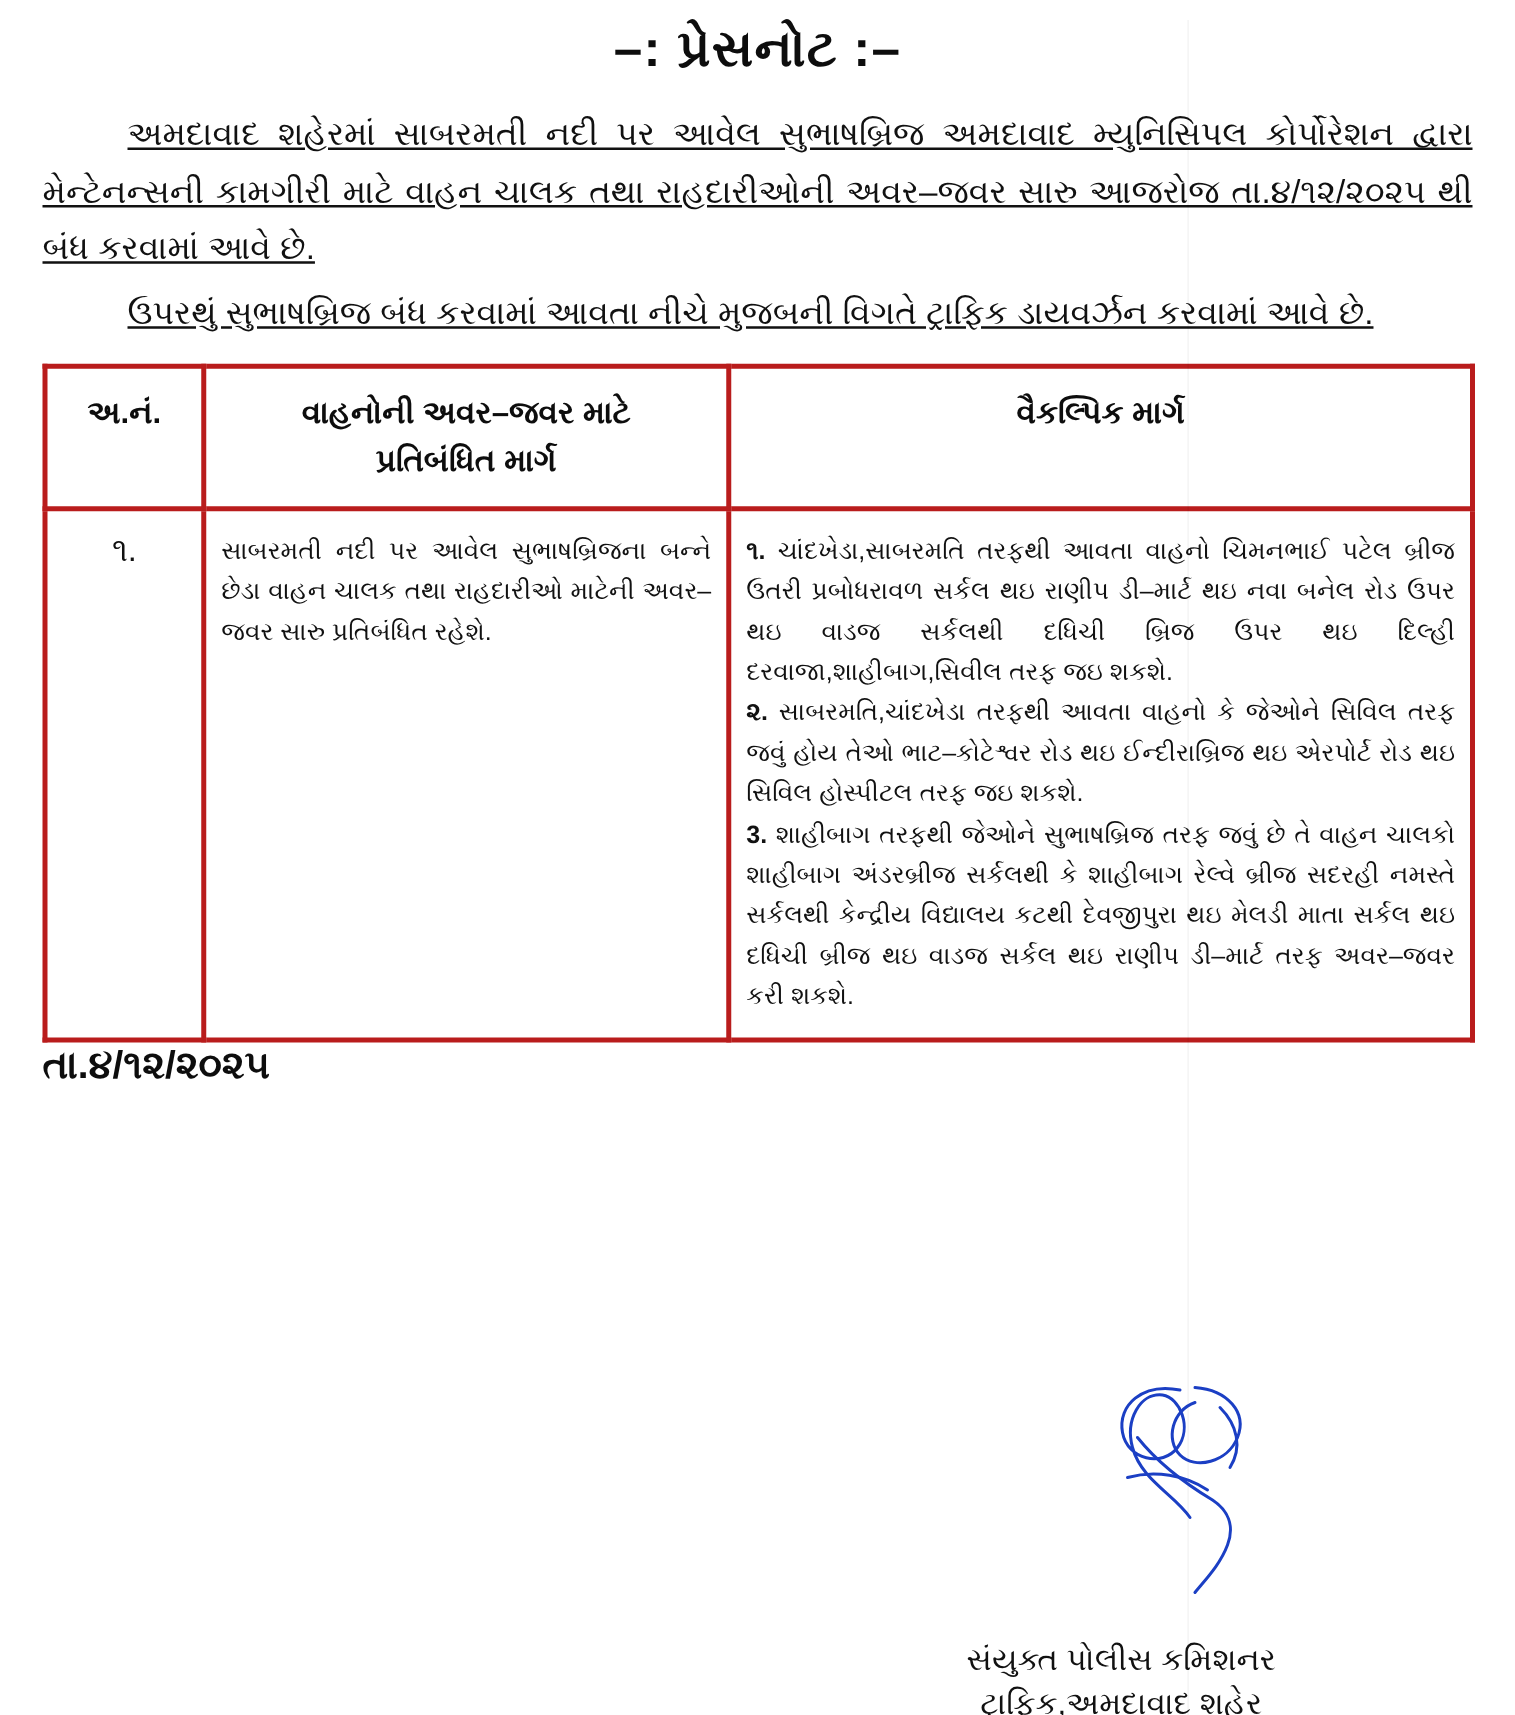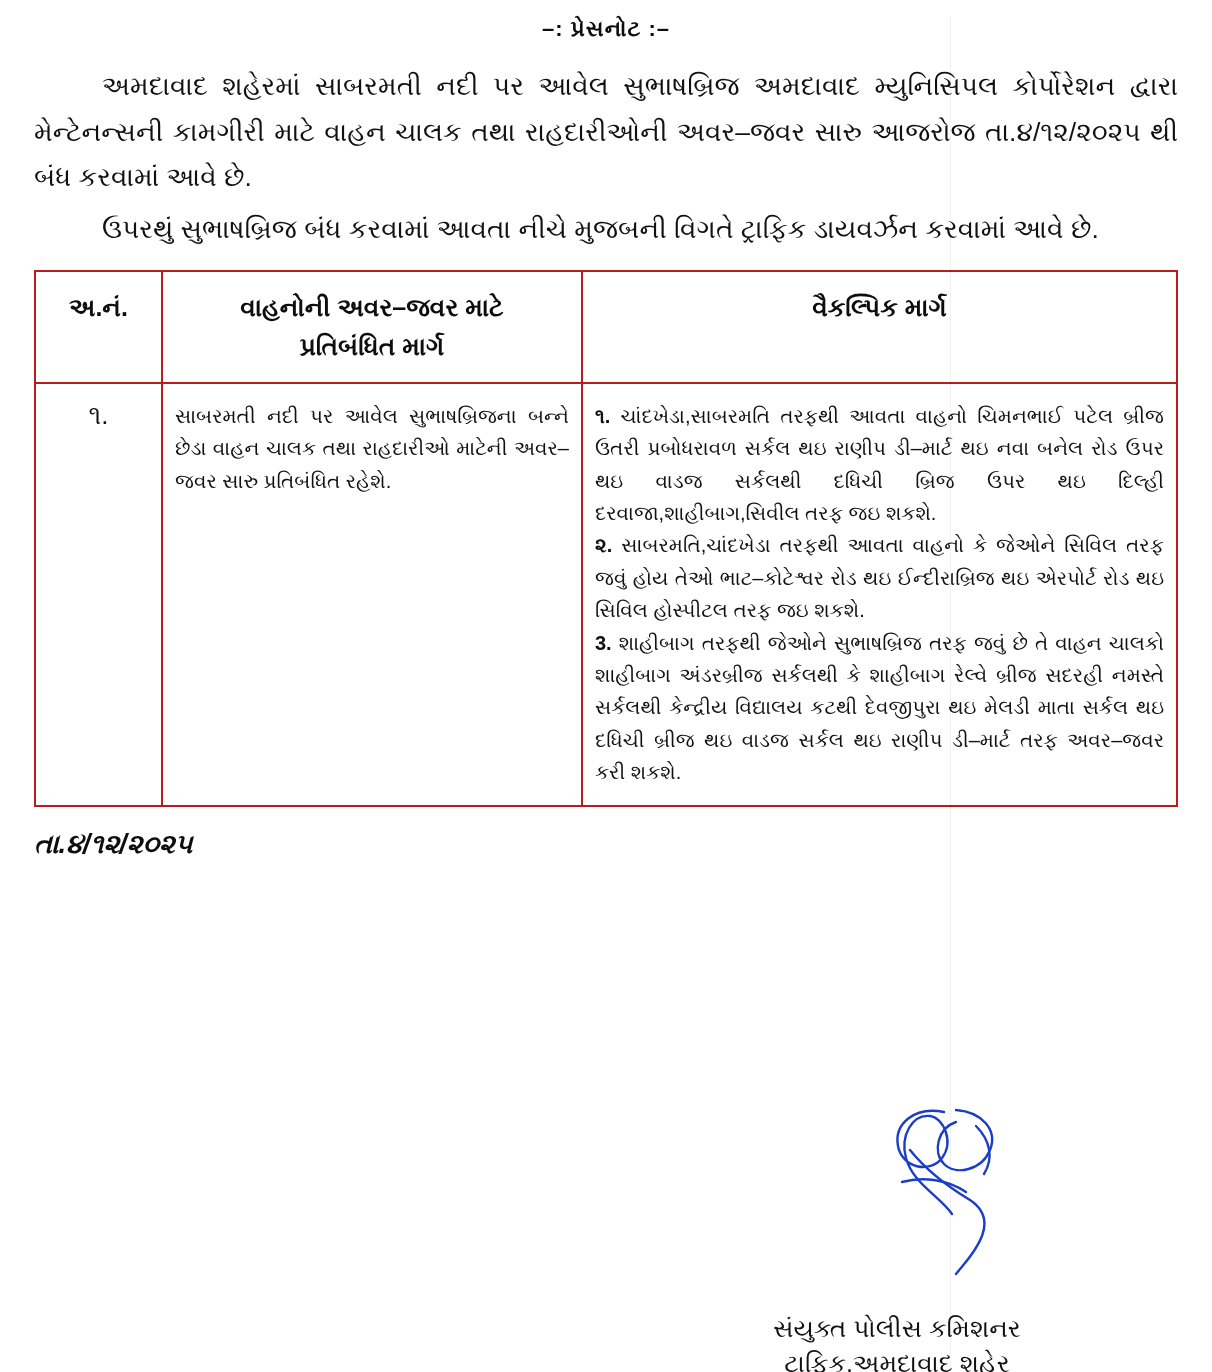--- a/index.html
+++ b/index.html
@@ -19,51 +19,52 @@
     position: relative;
     width: 1212px;
     height: 1372px;
     box-sizing: border-box;
     padding: 0 34px;
   }
 
   
   .title {
     text-align: center;
-    font-size: 22px;
+    font-size: 41px;
     font-weight: bold;
     letter-spacing: 1px;
     margin-top: 16px;
     margin-bottom: 22px;
     color: #0d0d0d;
   }
 
   
   .para {
     font-size: 26.5px;
     line-height: 1.72;
     text-align: justify;
     text-justify: inter-word;
     color: #111111;
     margin: 0 0 6px 0;
   }
   .para.indent {
     text-indent: 68px;
+    text-decoration: underline;
   }
 
   
   table.notice {
     border-collapse: collapse;
     width: 1142px;
     margin-top: 18px;
     table-layout: fixed;
   }
   table.notice td,
   table.notice th {
-    border: 2px solid #b91c1c;
+    border: 4px solid #b91c1c;
     vertical-align: top;
     padding: 16px 12px;
   }
   col.c-sr    { width: 127px; }
   col.c-rest  { width: 420px; }
   col.c-alt   { width: 595px; }
 
   th.head {
     text-align: center;
     vertical-align: middle;
@@ -106,25 +107,23 @@
   }
 
   
   .closing {
     font-size: 26px;
     margin-top: 8px;
     padding-left: 210px;
     color: #111111;
   }
   .date {
-    font-size: 27px;
-    font-weight: bold;
-    margin-top: 22px;
-    color: #0d0d0d;
-    font-style: italic;
+    font-size: 31px;
+    font-weight: bold;
+    color: #0d0d0d;
   }
 
   .sign-block {
     position: absolute;
     right: 100px;
     bottom: 8px;
     width: 430px;
     text-align: center;
     line-height: 1.38;
   }

